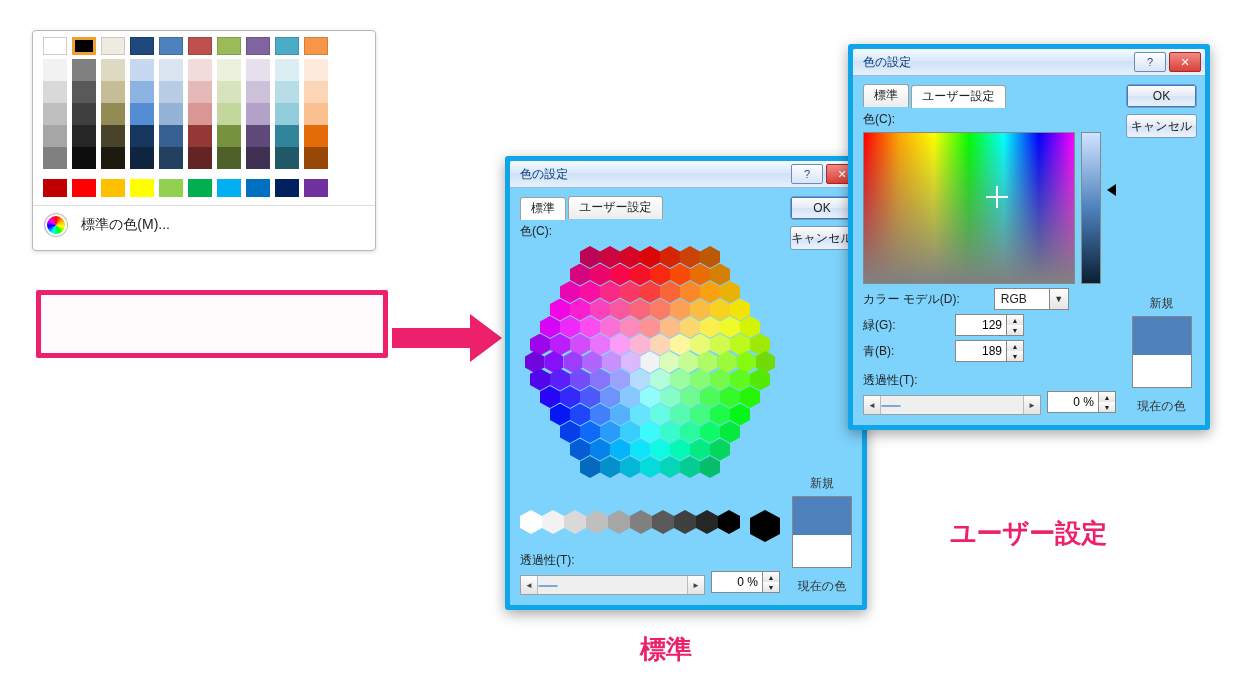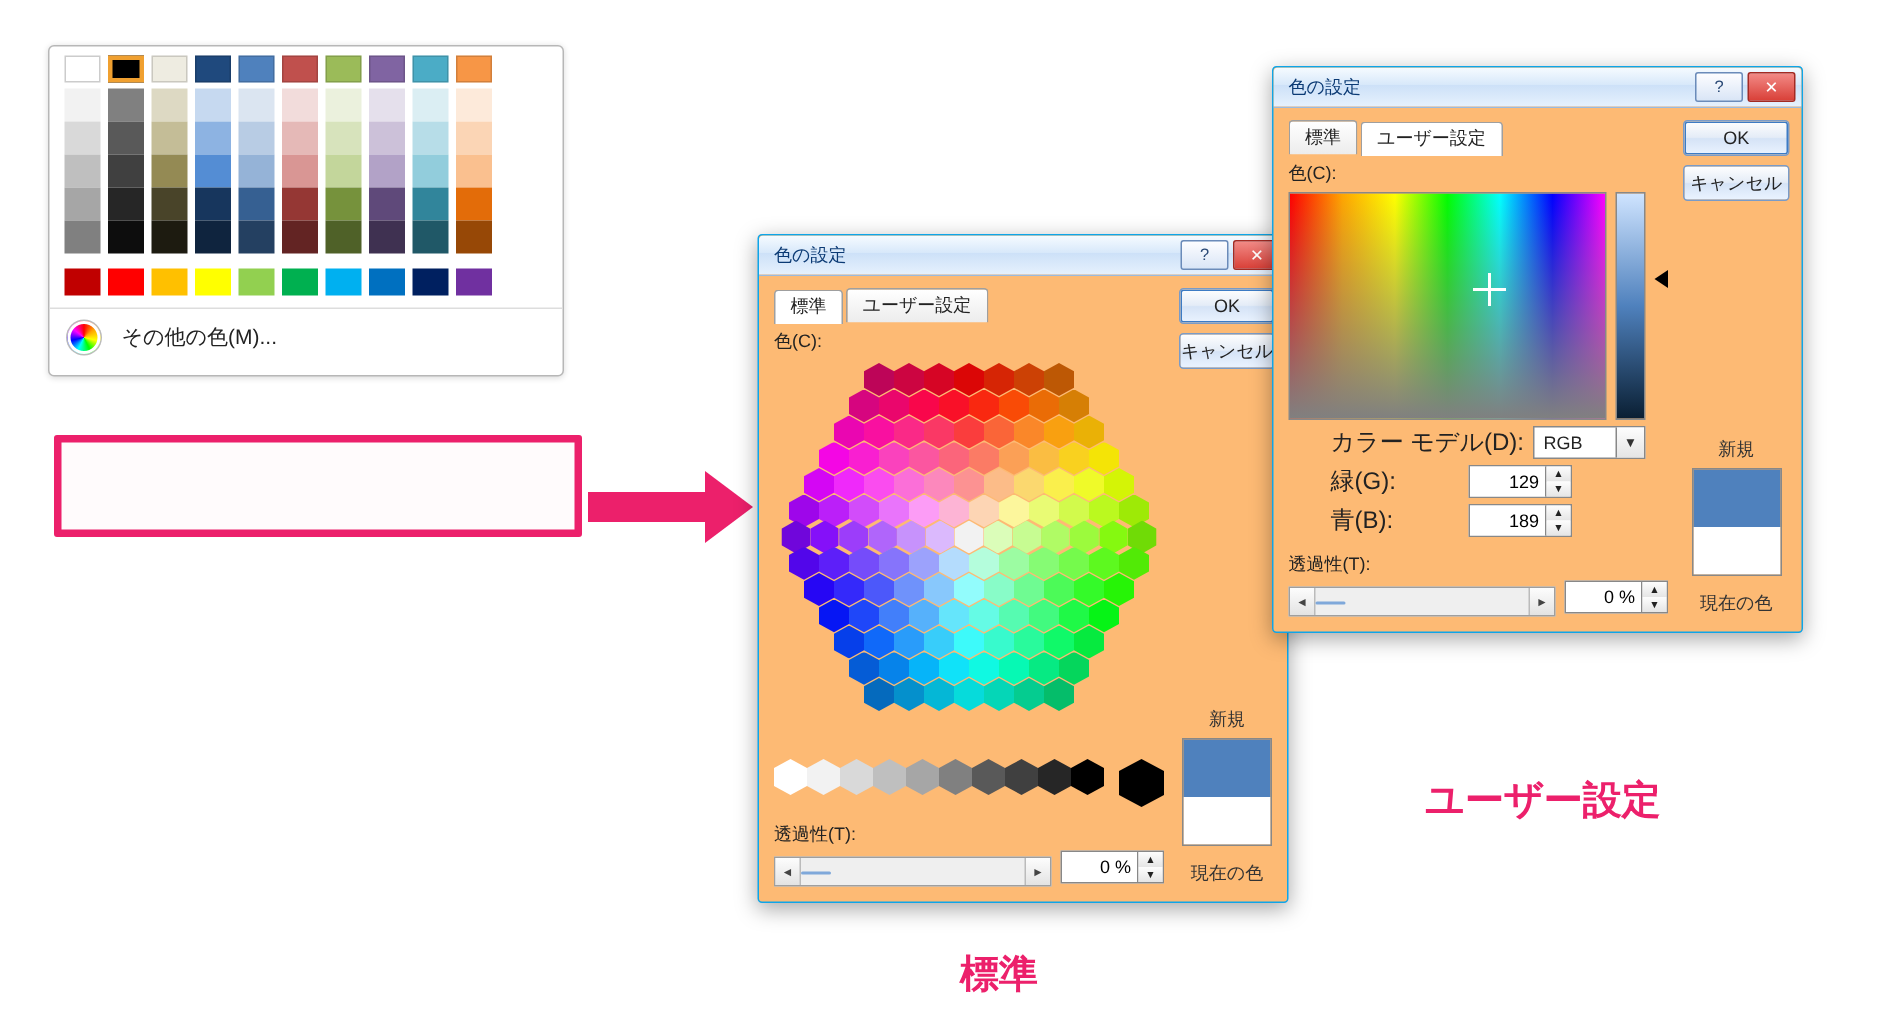--- a/index.html
+++ b/index.html
@@ -16,36 +16,36 @@
   .std-row{display:flex;gap:5px;padding:2px 10px 8px 10px;}
   .more-row{display:flex;align-items:center;gap:14px;padding:8px 12px 10px 12px;border-top:1px solid #ddd;}
   .more-highlight{position:absolute;left:36px;top:290px;width:342px;height:58px;border:5px solid #ec206b;border-radius:2px;background:rgba(236,32,107,0.02);pointer-events:none;}
   .color-wheel-icon{width:22px;height:22px;border-radius:50%;background:conic-gradient(red,orange,yellow,lime,cyan,blue,magenta,red);box-shadow:inset 0 0 0 2px #fff, 0 0 0 1px #bbb;}
   .more-label{font-size:14px;}
   
   .arrow{position:absolute;left:392px;top:314px;display:flex;align-items:center;}
   .arrow-bar{width:78px;height:20px;background:#ec206b;}
   .arrow-head{width:0;height:0;border-top:24px solid transparent;border-bottom:24px solid transparent;border-left:32px solid #ec206b;}
   
-  .dialog{position:absolute;background:#fdba74;border:1px solid #0ea5e9;border-radius:3px;box-shadow:0 4px 14px rgba(0,0,0,.35);}
+  .dialog{position:absolute;background:#7dd3fc;border:5px solid #0ea5e9;border-radius:3px;box-shadow:0 4px 14px rgba(0,0,0,.35);}
   .titlebar{display:flex;align-items:center;justify-content:space-between;height:26px;padding:0 4px 0 10px;background:linear-gradient(#f6fbff,#d7e8fa 45%,#cde1f8 46%,#e6f1fd);border-bottom:1px solid #9abadf;border-radius:3px 3px 0 0;}
   .titlebar-title{color:#0b3a74;font-size:12px;}
   .titlebar-btns{display:flex;gap:3px;}
   .tb-btn{width:30px;height:18px;border:1px solid #6b8bb9;border-radius:2px;background:linear-gradient(#fdfdff,#d9e5f6);display:flex;align-items:center;justify-content:center;font-size:11px;color:#2b4a77;}
   .tb-btn.close{background:linear-gradient(#f28a86,#d94038);color:#fff;border-color:#a32a23;}
   .dlg-body{display:flex;align-items:stretch;}
   .dlg-main{flex:1;padding:8px 10px 10px 10px;}
   .dlg-side{width:76px;padding:8px 8px 10px 0;display:flex;flex-direction:column;align-items:stretch;gap:6px;}
   .win-btn{height:22px;border:1px solid #7a9bc7;border-radius:3px;background:linear-gradient(#fefefe,#e4ecf7 48%,#d5e3f6 52%,#eaf3ff);font-size:12px;color:#222;display:flex;justify-content:center;align-items:center;}
   .win-btn.default{box-shadow:0 0 0 1px #3c7bc4 inset;}
   .tab-row{display:flex;gap:2px;margin-bottom:4px;}
   .tab{padding:2px 10px 3px 10px;border:1px solid #9f9f9f;border-bottom:none;border-radius:3px 3px 0 0;background:linear-gradient(#fff,#ececec);font-size:12px;color:#222;}
   .tab.active{background:#fff;position:relative;top:1px;}
   .field-row{display:flex;align-items:center;gap:6px;margin-top:4px;}
-  .field-label{min-width:86px;font-size:16px;margin-left:28px;}
+  .field-label{min-width:86px;font-size:12px;}
   .combo{display:flex;align-items:center;border:1px solid #888;background:#fff;height:20px;}
   .combo .combo-text{padding:0 6px;font-size:12px;min-width:42px;}
   .combo .combo-btn{width:18px;height:100%;display:flex;align-items:center;justify-content:center;border-left:1px solid #888;background:linear-gradient(#fdfdfd,#e5e5e5);font-size:9px;color:#333;}
   .spin{display:flex;border:1px solid #888;background:#fff;height:20px;align-items:stretch;}
   .spin input{border:none;width:42px;padding:0 4px;font-size:12px;text-align:right;outline:none;}
   .spin-btns{display:flex;flex-direction:column;border-left:1px solid #888;}
   .spin-btns div{width:16px;flex:1;font-size:7px;display:flex;align-items:center;justify-content:center;background:linear-gradient(#fdfdfd,#e5e5e5);}
   .preview-block{flex:1;}
   .preview-label{font-size:12px;color:#333;text-align:center;margin-top:10px;}
   .swatch-preview{width:58px;height:70px;margin:4px auto 0 auto;border:1px solid #888;}
@@ -173,21 +173,21 @@
         <div class="swatch" style="background: rgb(255, 255, 0);"></div>
         <div class="swatch" style="background: rgb(146, 208, 80);"></div>
         <div class="swatch" style="background: rgb(0, 176, 80);"></div>
         <div class="swatch" style="background: rgb(0, 176, 240);"></div>
         <div class="swatch" style="background: rgb(0, 112, 192);"></div>
         <div class="swatch" style="background: rgb(0, 32, 96);"></div>
         <div class="swatch" style="background: rgb(112, 48, 160);"></div>
       </div>
     <div class="more-row">
       <div class="color-wheel-icon"></div>
-      <div class="more-label">その他の色(M)...</div>
+      <div class="more-label">標準の色(M)...</div>
     </div>
   </div>
   <div class="more-highlight"></div>
 
   <div class="arrow">
     <div class="arrow-bar"></div>
       <div class="arrow-head"></div>
   </div>
 
   <div class="dialog" style="left:505px;top:156px;width:352px;">
@@ -424,21 +424,21 @@
           <div style="font-size:12px;">色(C):</div>
           <div class="grad-area">
             <div class="grad-box">
               <div class="grad-cursor"></div>
             </div>
             <div class="lum-bar"></div>
             <div class="lum-marker"></div>
           </div>
           <div class="field-row">
             <div class="field-label">カラー モデル(D):</div>
-            <div class="combo" style="flex:0 0 70px;">
+            <div class="combo" style="flex:0 0 70px;margin-left:28px;">
               <div class="combo-text">RGB</div>
               <div class="combo-btn">▼</div>
             </div>
           </div>
           <div class="field-row">
             <div class="field-label">緑(G):</div>
             <div class="spin">
               <input value="129" style="">
               <div class="spin-btns">
                   <div>▲</div>

